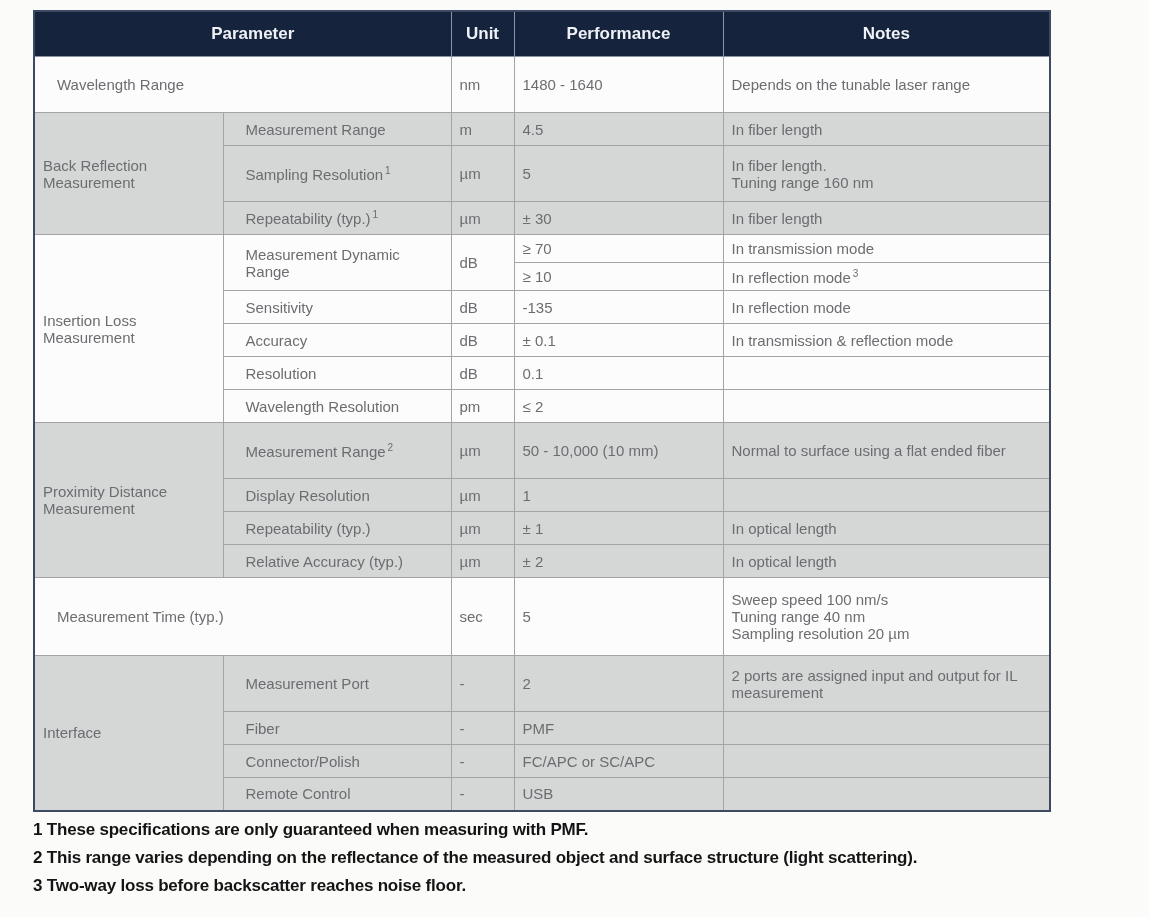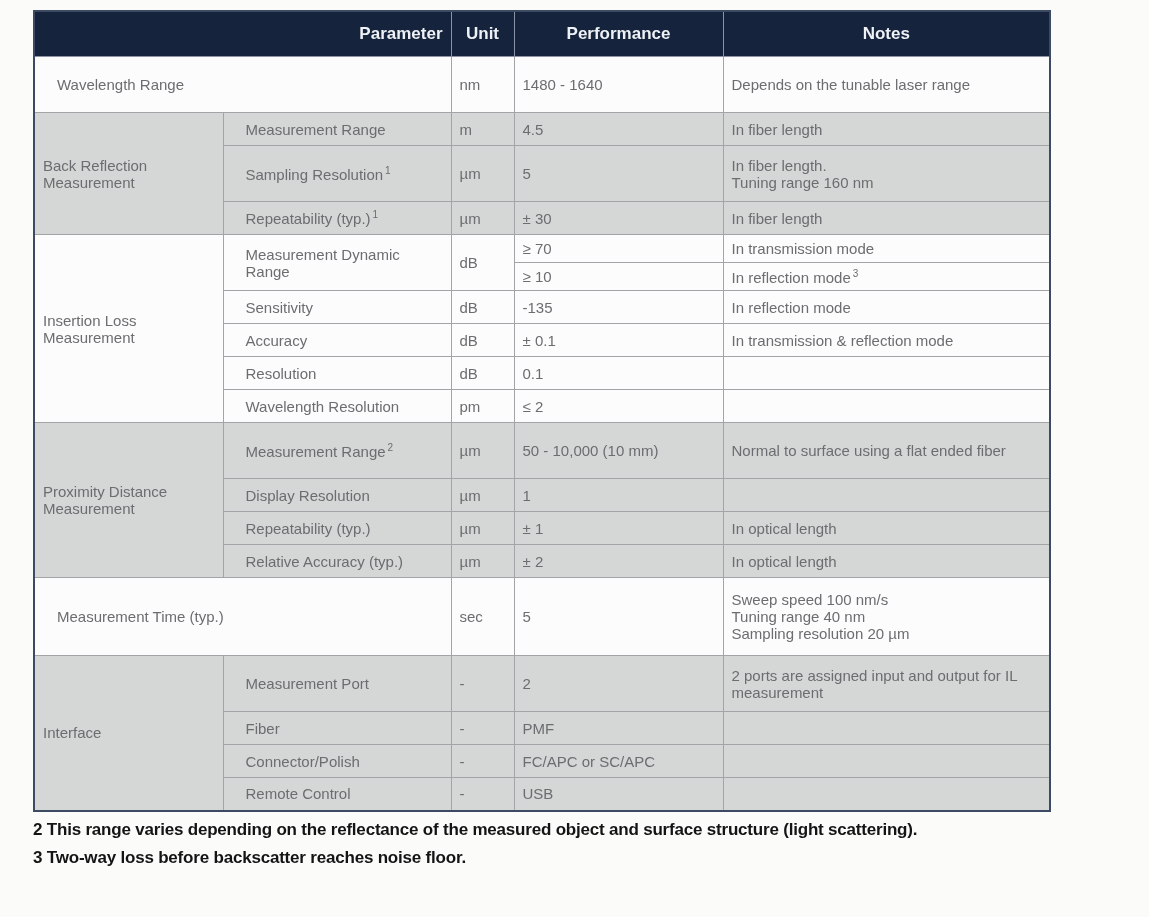--- a/index.html
+++ b/index.html
@@ -28,21 +28,21 @@
   }
   .spec thead th {
     background: #15233c;
     color: #eef1f5;
     font-size: 17px;
     font-weight: bold;
     border-color: #8b93a4;
     border-top-color: #15233c;
     height: 38px;
   }
-  .spec thead th.left { text-align: right; padding-left: 28px; }
+  .spec thead th.left { text-align: center; padding-left: 28px; }
   .spec thead th.c { text-align: center; }
 
   td.param { text-align: left; padding-left: 22px; }
   td.group { text-align: left; }
   td.c { text-align: left; white-space: pre-line; }
 
   tr.gray td { background: #d5d6d6; }
   tr.white td { background: #fcfcfc; }
 
   tr.h28 { height: 28px; }
@@ -206,17 +206,18 @@
         <td class="param">Remote Control</td>
         <td class="c">-</td>
         <td class="c">USB</td>
         <td class="c"></td>
       </tr>
 
     </tbody>
   </table>
 
   <div class="footnotes">
+    <div class="fn-line">1 These specifications are only guaranteed when measuring with PMF.</div>
     <div class="fn-line">2 This range varies depending on the reflectance of the measured object and surface structure (light scattering).</div>
     <div class="fn-line">3 Two-way loss before backscatter reaches noise floor.</div>
   </div>
 
 </div>
 
 </body></html>

